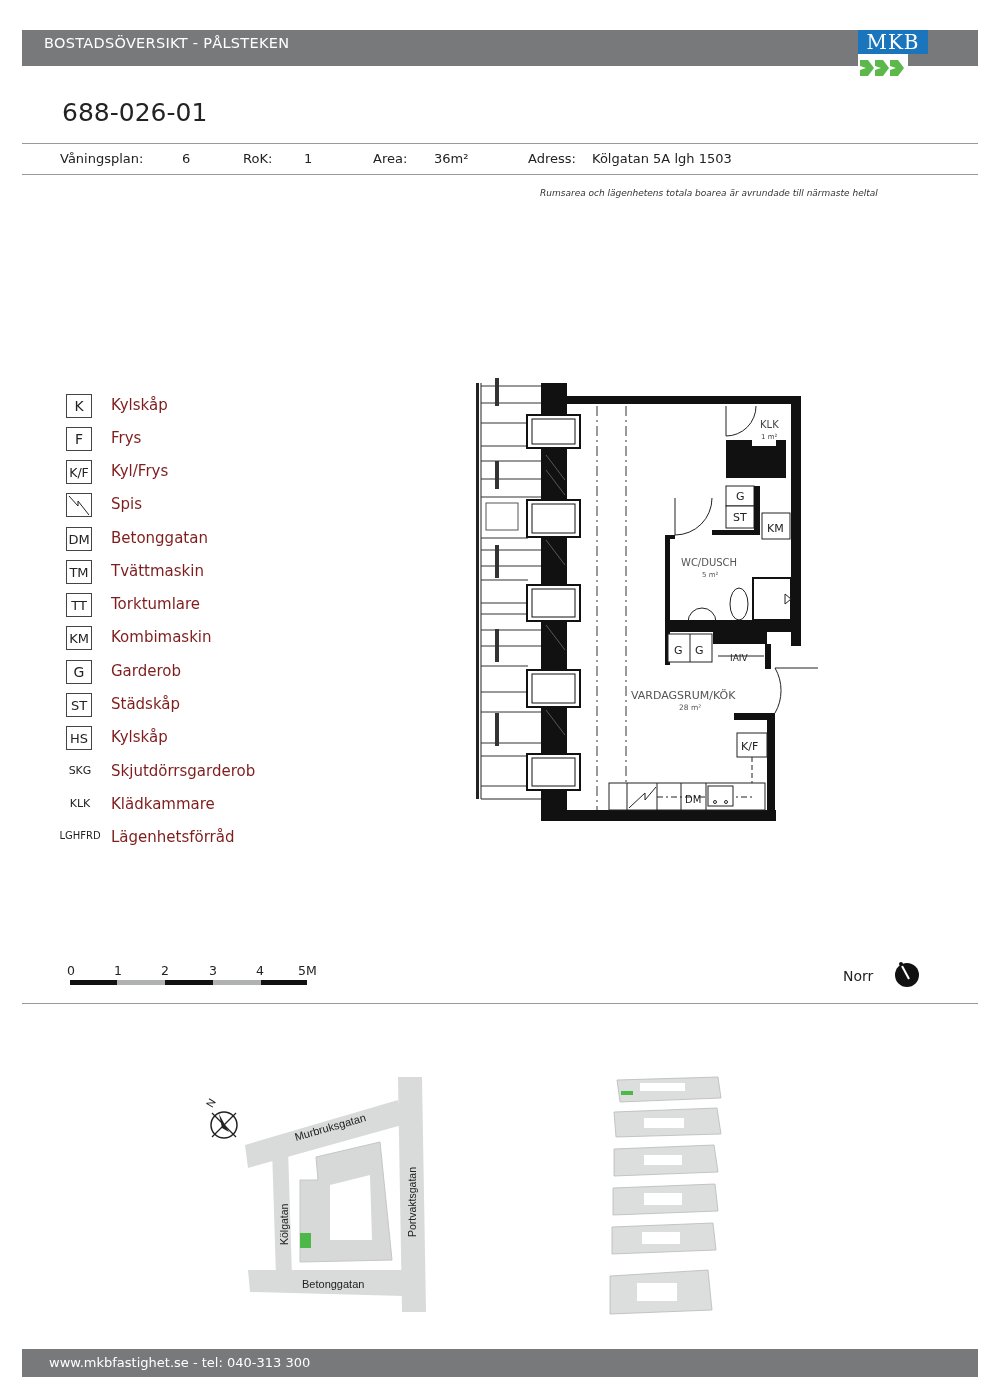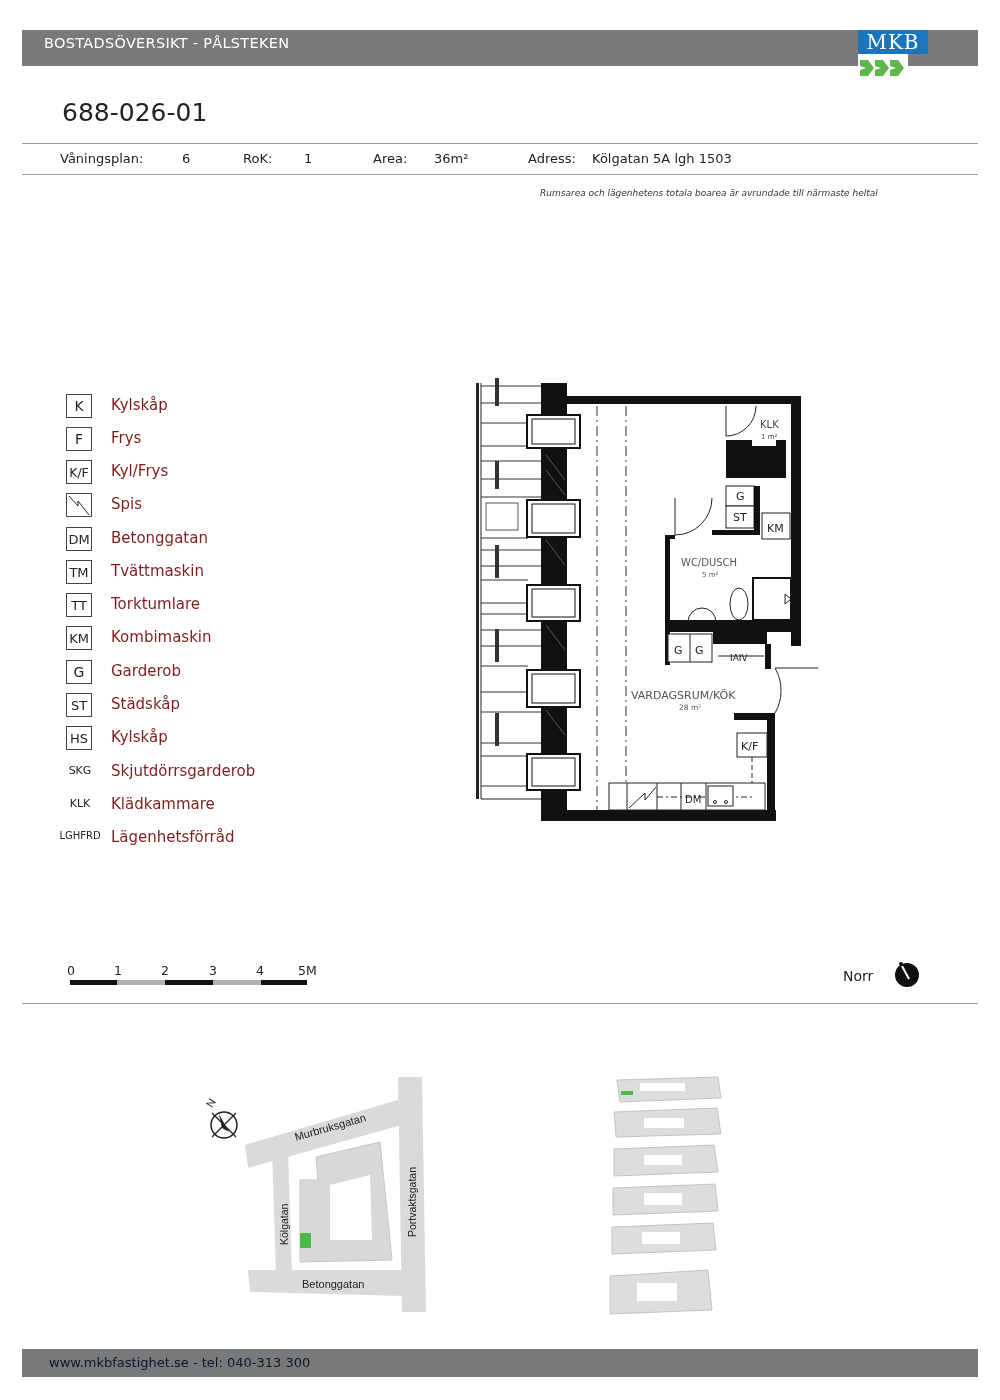--- a/index.html
+++ b/index.html
@@ -16,21 +16,21 @@
   .info-row span { position: absolute; top: 7px; }
   .note { left: 540px; top: 188px; font-size: 9px; font-style: italic; color: #333; }
   .legend-item { left: 55px; height: 30px; width: 260px; }
   .legend-box { position: absolute; left: 11px; top: 0; width: 26px; height: 24px; border: 1px solid #444; font-size: 14px; display: flex; align-items: center; justify-content: center; color: #222; box-sizing: border-box; }
   .legend-code { position: absolute; left: 0; top: 4px; width: 50px; text-align: center; font-size: 11px; color: #222; }
   .legend-label { position: absolute; left: 56px; top: 2px; font-size: 15px; color: #7f1d1d; }
   .scale-nums { top: 963px; font-size: 12.5px; color: #222; }
   .scale-bar { top: 980px; height: 5px; }
   .norr-label { left: 843px; top: 968px; font-size: 14px; color: #222; }
   .footer { left: 22px; top: 1349px; width: 956px; height: 28px; background: #77797b; }
-  .footer span { position: absolute; top: 6px; color: #0f172a; font-size: 13px; }
+  .footer span { position: absolute; top: 6px; color: #ffffff; font-size: 13px; }
 </style>
 </head>
 <body>
 
 <div class="abs topbar">
   <span class="abs topbar-title">BOSTADSÖVERSIKT - PÅLSTEKEN</span>
 </div>
 <div class="abs logo">
   <div class="logo-box">MKB</div>
   <div class="logo-arrows">

